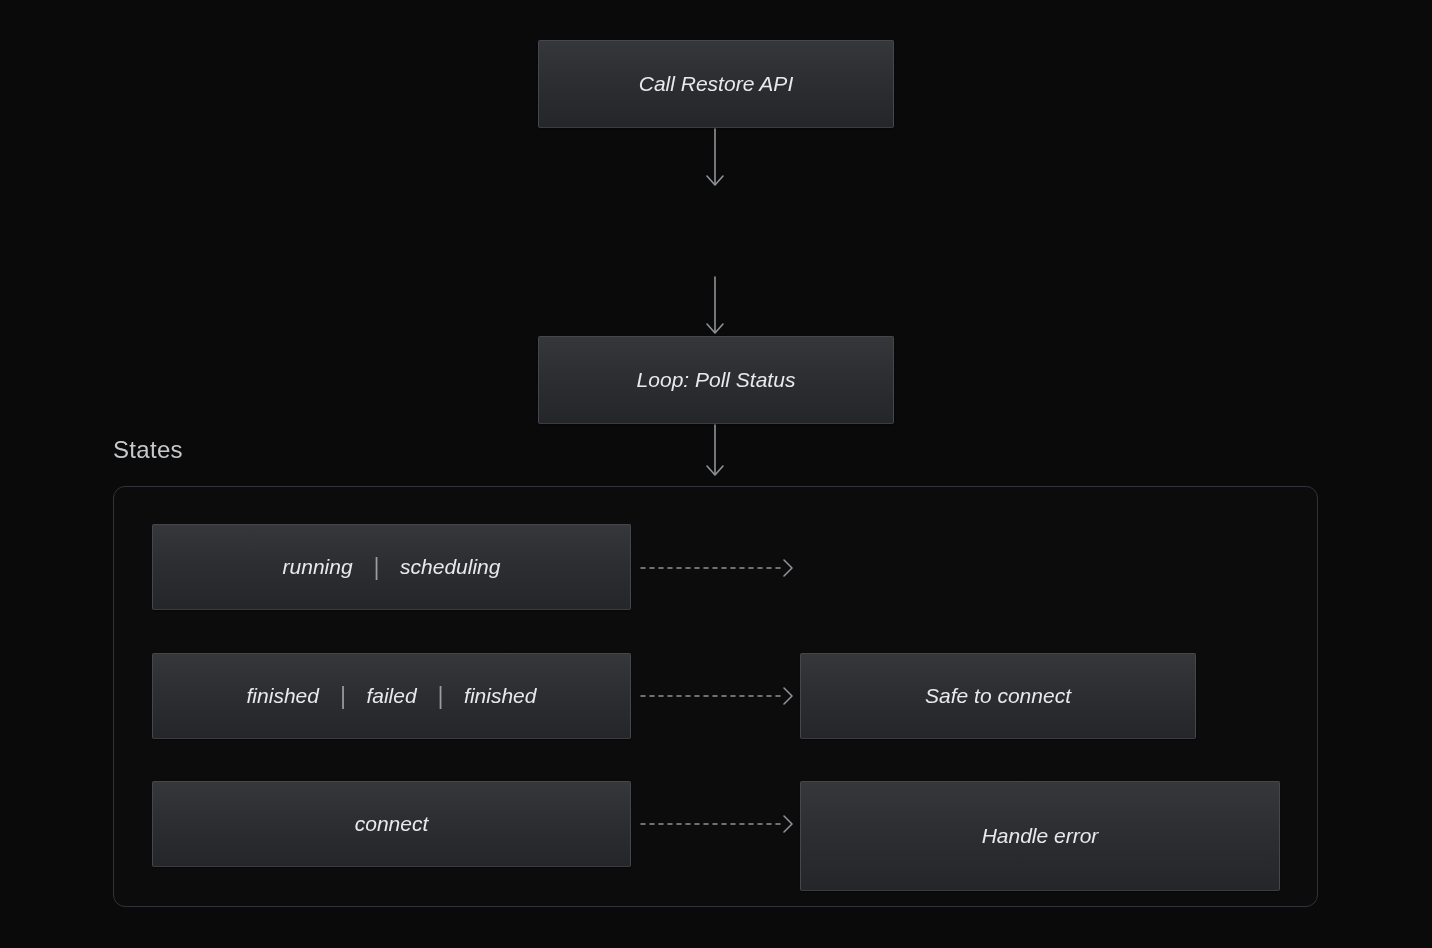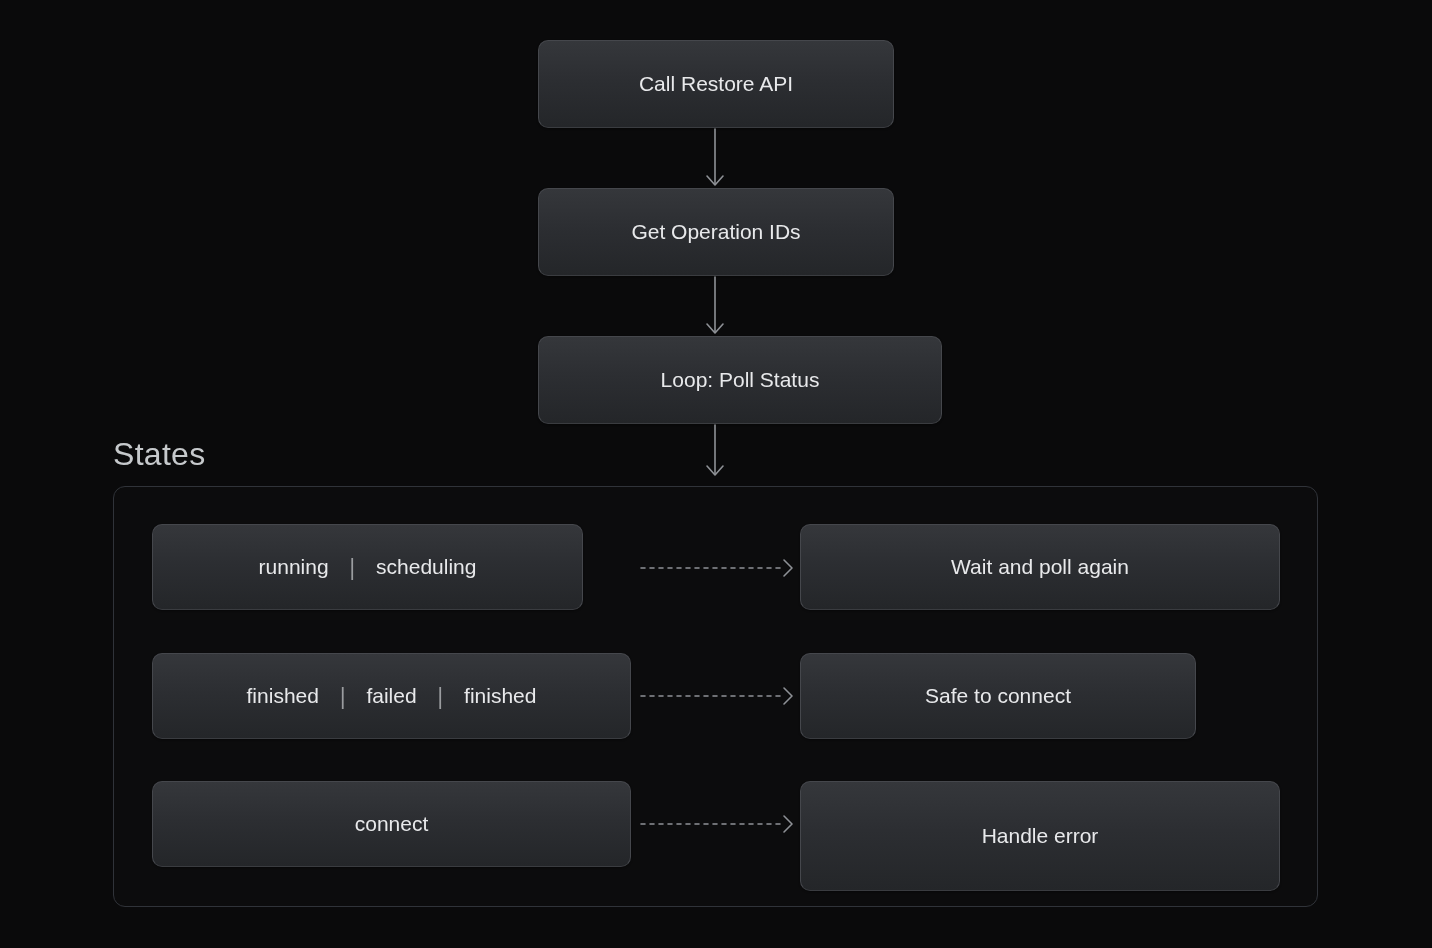--- a/index.html
+++ b/index.html
@@ -16,39 +16,40 @@
     overflow: hidden;
   }
   .node {
     position: absolute;
     display: flex;
     align-items: center;
     justify-content: center;
     background: linear-gradient(180deg, #35373b 0%, #2c2e32 45%, #242629 100%);
     border: 1px solid #45474c;
     border-bottom-color: #3a3c40;
-    border-radius: 10px;
+    border-radius: 2px;
     color: #e8e9eb;
     font-size: 21px;
     box-sizing: border-box;
     box-shadow: 0 1px 2px rgba(0,0,0,0.4);
+    font-style: italic;
   }
   .node .sep {
     color: #c0c2c5;
     opacity: 0.75;
     margin: 0 21px;
     font-weight: 300;
     transform: scaleY(1.15);
   }
   .section-title {
     position: absolute;
     left: 113px;
     top: 436px;
     color: #c6c9cc;
-    font-size: 32px;
+    font-size: 24px;
     letter-spacing: 0.3px;
   }
   .states-container {
     position: absolute;
     left: 113px;
     top: 486px;
     width: 1205px;
     height: 421px;
     border: 1px solid #303339;
     border-radius: 12px;
@@ -72,56 +73,50 @@
 
   <div class="node" style="left:538px;top:40px;width:356px;height:88px">
     <span>Call Restore API</span>
   </div>
 
   <svg class="arrow" style="left:703px;top:128px" width="24" height="60" viewBox="0 0 24 60">
     <line x1="12" y1="1" x2="12" y2="56"></line>
     <polyline points="4,48 12,57 20,48"></polyline>
   </svg>
 
-  <div class="node" style="left:538px;top:188px;width:356px;height:88px">
-    <span>Get Operation IDs</span>
-  </div>
 
   <svg class="arrow" style="left:703px;top:276px" width="24" height="60" viewBox="0 0 24 60">
     <line x1="12" y1="1" x2="12" y2="56"></line>
     <polyline points="4,48 12,57 20,48"></polyline>
   </svg>
 
-  <div class="node" style="left:538px;top:336px;width:404px;height:88px">
+  <div class="node" style="left:538px;top:336px;width:356px;height:88px">
     <span>Loop: Poll Status</span>
   </div>
 
   <svg class="arrow" style="left:703px;top:424px" width="24" height="54" viewBox="0 0 24 54">
     <line x1="12" y1="1" x2="12" y2="50"></line>
     <polyline points="4,42 12,51 20,42"></polyline>
   </svg>
 
   <div class="section-title">States</div>
 
   <div class="states-container"></div>
 
-  <div class="node" style="left:152px;top:524px;width:431px;height:86px">
+  <div class="node" style="left:152px;top:524px;width:479px;height:86px">
     <span>running</span>
     <span class="sep">|</span>
     <span>scheduling</span>
   </div>
 
   <svg class="arrow" style="left:639px;top:556px" width="156" height="24" viewBox="0 0 156 24">
     <line class="dash" x1="2" y1="12" x2="145" y2="12"></line>
     <polyline points="145,4 153,12 145,20"></polyline>
   </svg>
 
-  <div class="node" style="left:800px;top:524px;width:480px;height:86px">
-    <span>Wait and poll again</span>
-  </div>
 
   <div class="node" style="left:152px;top:653px;width:479px;height:86px">
     <span>finished</span>
     <span class="sep">|</span>
     <span>failed</span>
     <span class="sep">|</span>
     <span>finished</span>
   </div>
 
   <svg class="arrow" style="left:639px;top:684px" width="156" height="24" viewBox="0 0 156 24">

